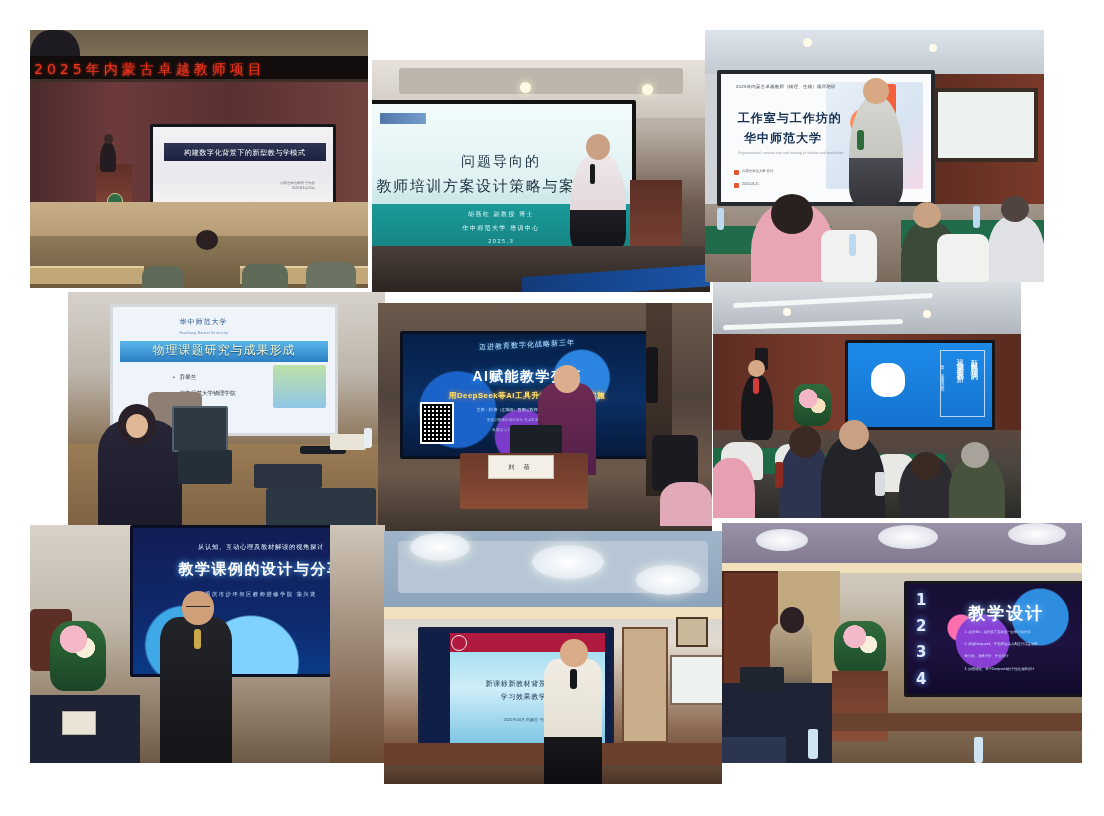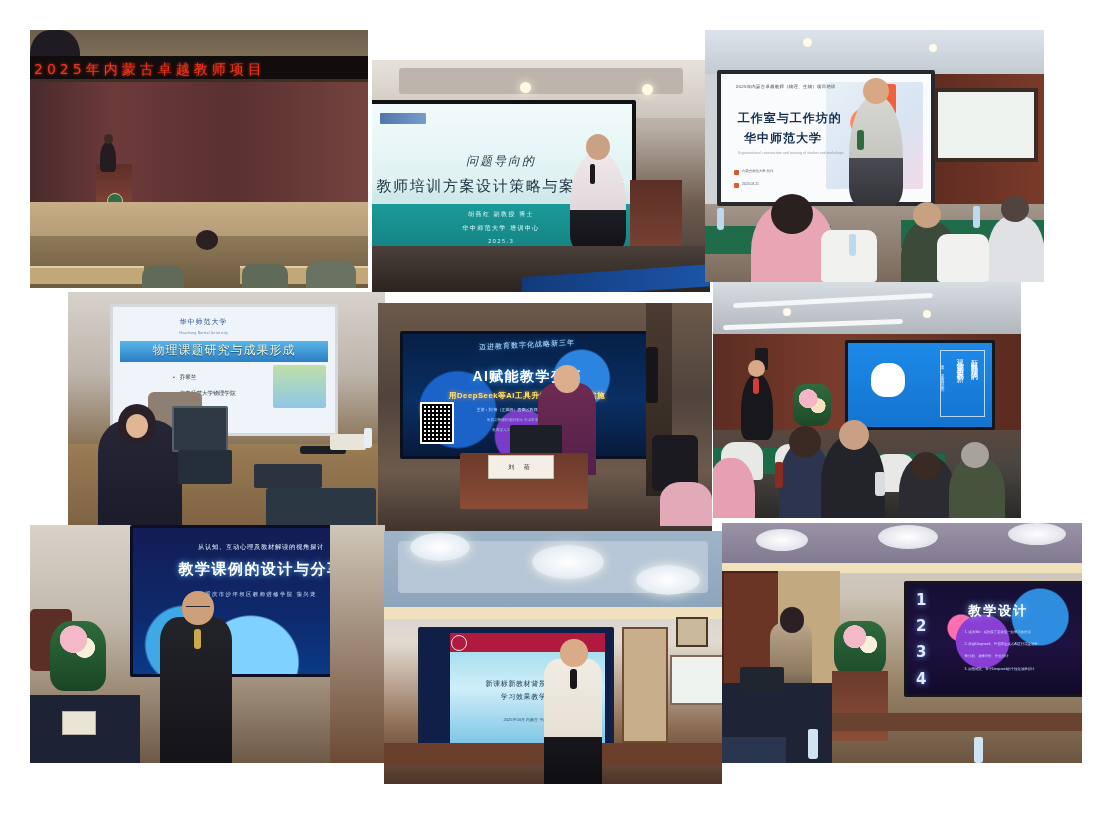--- a/index.html
+++ b/index.html
@@ -62,21 +62,21 @@
       background:linear-gradient(#cfc9c2,#b8ada2 30%,#6d5b4e 62%,#3d3230);}
   #p2 .ceiling{position:absolute;left:0;right:0;top:0;height:58px;
       background:linear-gradient(#e6e2db,#cdc6bd);}
   #p2 .coff{position:absolute;left:8%;right:8%;top:8px;height:26px;background:#bdb5ab;border-radius:3px;}
   #p2 .scr{left:-6px;top:40px;width:262px;height:152px;background:#0e1418;border:4px solid #111;}
   #p2 .slide{position:absolute;inset:0;background:linear-gradient(#f2fbfb,#dff1f2 52%,#cfe9ea 60%);}
   #p2 .slide .teal{position:absolute;left:0;right:0;bottom:0;height:34%;
       background:linear-gradient(#1b9a9a,#15807f);}
   #p2 .logo{position:absolute;left:4%;top:6%;width:46px;height:11px;
       background:linear-gradient(90deg,#1b4b8a,#4d7fbe);opacity:.75;border-radius:1px;}
-  #p2 .l1{top:32%;font-size:12px;color:#243b4a;letter-spacing:2px;font-style:italic;}
+  #p2 .l1{top:32%;font-size:14px;color:#243b4a;letter-spacing:2px;}
   #p2 .l2{top:48%;font-size:15px;color:#1b3240;letter-spacing:1.6px;}
   #p2 .l3{top:70%;font-size:6px;color:#eafdfd;letter-spacing:1.4px;}
   #p2 .l4{top:79%;font-size:6px;color:#eafdfd;letter-spacing:1.4px;}
   #p2 .l5{top:88%;font-size:5.4px;color:#dff7f7;letter-spacing:1.2px;}
   #p2 .taskbar{position:absolute;left:0;right:0;bottom:0;height:7px;background:#e9eef2;}
   #p2 .wallpanel{position:absolute;left:0;right:0;top:192px;height:24px;background:#6b5a4d;}
   #p2 .speaker2{left:198px;top:92px;width:56px;height:100px;
       background:linear-gradient(#efe8ea,#e3d7da 58%,#1e1e24 58%,#111118);}
   #p2 .speaker2-head{left:214px;top:74px;width:24px;height:26px;background:#caa184;}
   #p2 .mic{position:absolute;left:218px;top:104px;width:5px;height:20px;background:#1a1a1a;border-radius:2px;}
@@ -255,21 +255,21 @@
   #p9 .cove9{position:absolute;left:0;right:0;top:40px;height:10px;background:#f0e0bb;}
   #p9 .lamp9{position:absolute;border-radius:50%;background:radial-gradient(#fff,#e6e6ee 60%,#cfcfdc);}
   #p9 .scr{left:182px;top:58px;width:180px;height:110px;background:#120a28;border:3px solid #16161c;}
   #p9 .s9bg{position:absolute;inset:0;
       background:radial-gradient(circle at 42% 52%,#8a3fd4 0 22%,rgba(138,63,212,0) 23%),
                  radial-gradient(circle at 30% 40%,#ff6fb0 0 9%,rgba(255,111,176,0) 10%),
                  radial-gradient(circle at 74% 30%,#2f8de0 0 18%,rgba(47,141,224,0) 19%),
                  linear-gradient(#160f33,#1d1240 55%,#120a2b);}
   #p9 .num{position:absolute;left:5%;color:#dfe9ff;font-size:15px;font-weight:bold;
       font-family:"DejaVu Sans",sans-serif;text-shadow:0 0 6px #6aa6ff;}
-  #p9 .s9title{position:absolute;left:34%;top:16%;font-size:13px;color:#ffffff;letter-spacing:2px;
+  #p9 .s9title{position:absolute;left:34%;top:16%;font-size:17px;color:#ffffff;letter-spacing:2px;
       font-weight:bold;text-shadow:0 0 7px #7fc4ff;}
   #p9 .s9line{position:absolute;left:32%;right:3%;font-size:3.4px;color:#cfe0ff;}
   #p9 .sp9{left:48px;top:100px;width:42px;height:82px;
       background:linear-gradient(#b9a58a,#8e7a60 60%,#3c3a42);border-radius:28% 28% 0 0/18% 18% 0 0;}
   #p9 .sp9-head{left:58px;top:84px;width:24px;height:26px;background:#2c2025;border-radius:48%;}
   #p9 .flower9{position:absolute;left:112px;top:98px;width:52px;height:56px;
       background:radial-gradient(circle at 40% 28%,#f3b9c8 0 22%,rgba(243,185,200,0) 23%),
                  radial-gradient(circle at 66% 42%,#f7eedb 0 18%,rgba(247,238,219,0) 19%),
                  linear-gradient(#2f6b3c,#1d4a29);border-radius:34%;}
   #p9 .pod9{position:absolute;left:110px;top:148px;width:56px;height:70px;
@@ -283,20 +283,30 @@
 <body>
 
 <div id="collage">
 
   <div class="photo" id="p1">
     <div class="room">
       <div class="ledband"></div>
       <div class="ledtxt">2025年内蒙古卓越教师项目</div>
       <div class="stagewall"></div>
 
+      <div class="screen bigscreen">
+        <div class="bs-in">
+          <div class="bs-bar"></div>
+          <div class="bs-title">构建数字化背景下的新型教与学模式</div>
+          <div class="bs-sub">
+            <span>内蒙古师范学院  李海燕</span><br>
+            <span>2025年3月20日</span>
+          </div>
+        </div>
+      </div>
 
       <div class="podium">
         <div class="emb"></div>
       </div>
       <div class="person speaker"></div>
       <div class="head speaker-head"></div>
 
       <div class="stagefloor"></div>
       <div class="seatarea"></div>
       <div class="desk" style="left:-6px;top:236px;width:120px;"></div>

